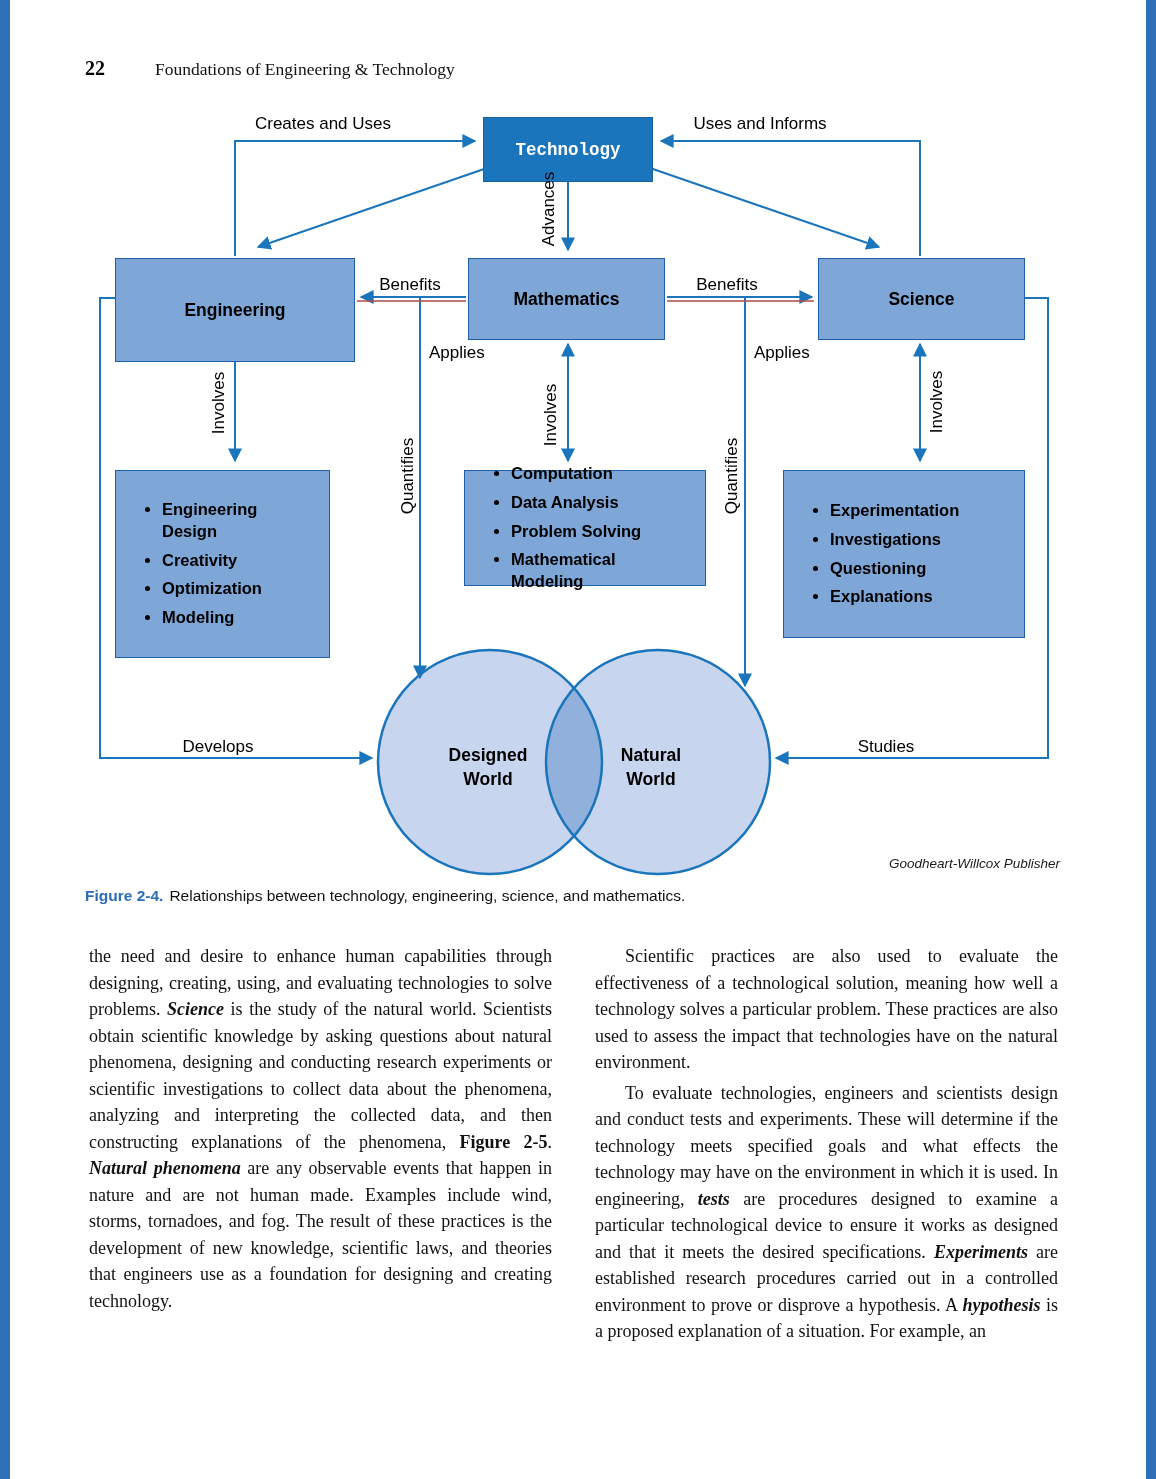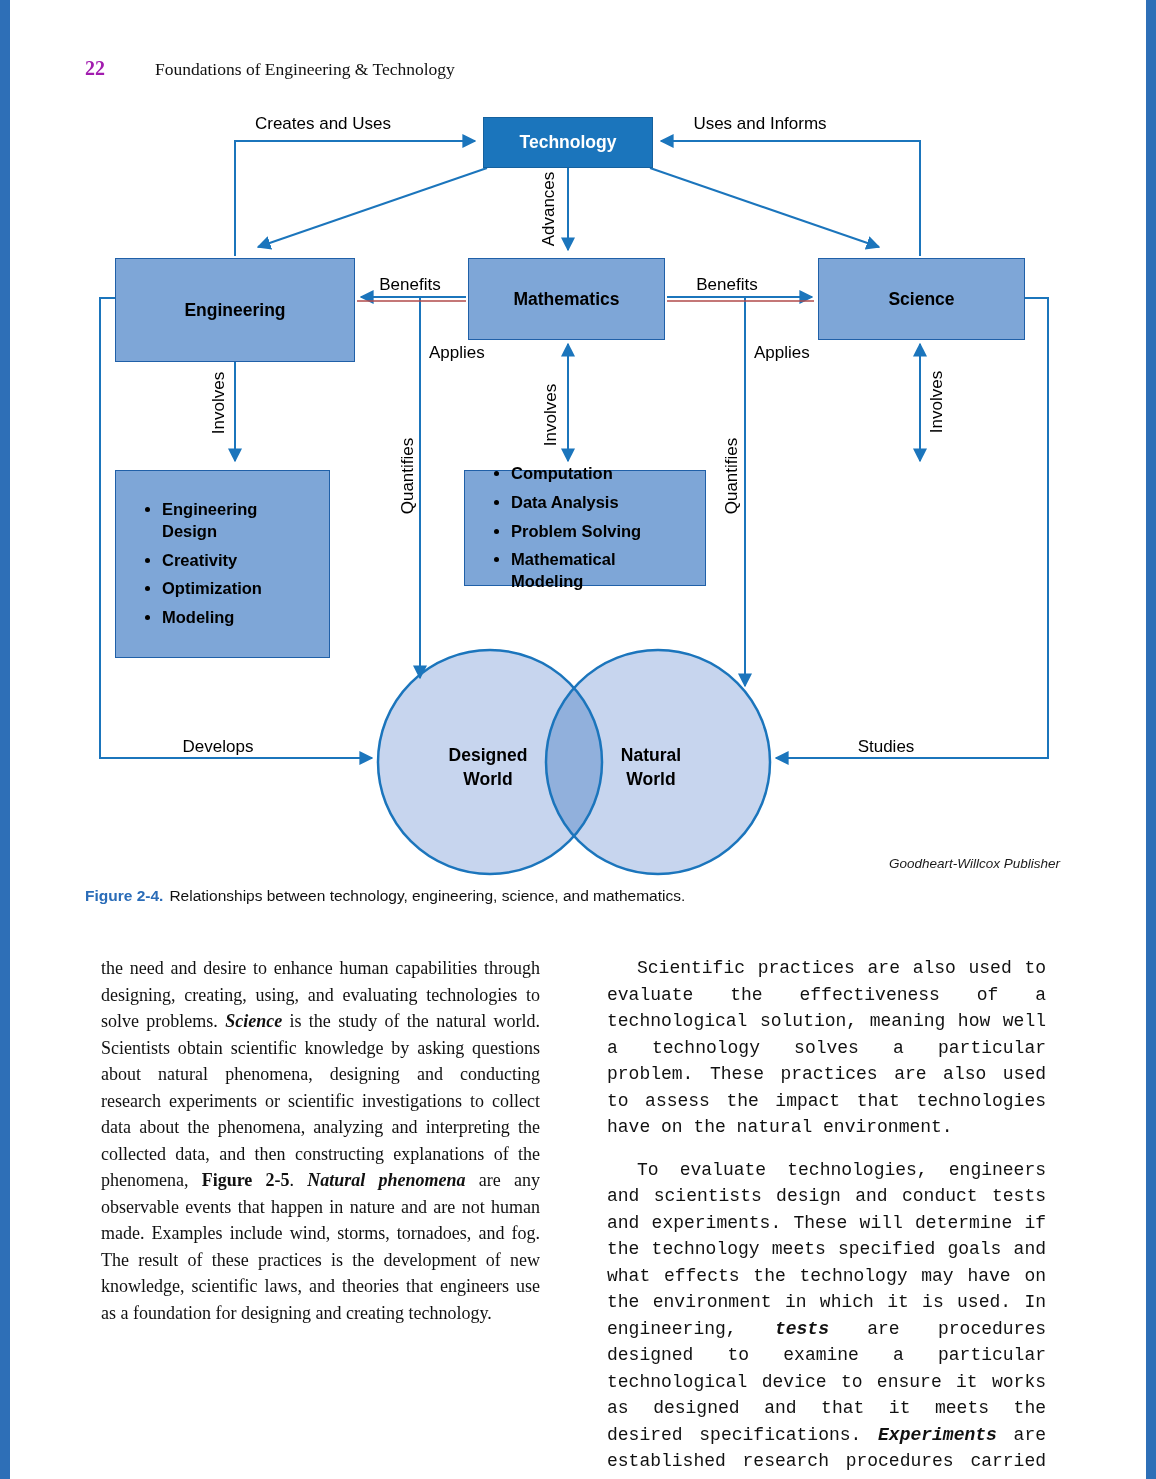--- a/index.html
+++ b/index.html
@@ -5,21 +5,21 @@
   html,body { margin:0; padding:0; background:#ffffff; }
   .page {
     position:relative; width:1156px; height:1479px; background:#ffffff;
     font-family:"Liberation Sans", sans-serif; overflow:hidden;
   }
   .edge-bar { position:absolute; top:0; width:10px; height:1479px; background:#2e6fb7; }
   .edge-bar.left { left:0; }
   .edge-bar.right { left:1146px; }
 
   
-  .pagenum { position:absolute; left:85px; top:57px; font:bold 20px "Liberation Serif", serif; color:#a21caf; }
+  .pagenum { position:absolute; left:85px; top:57px; font:bold 20px "Liberation Serif", serif; color:#000000; }
   .runhead { position:absolute; left:155px; top:59px; font:17.5px "Liberation Serif", serif; color:#111; }
 
   
   svg.wires { position:absolute; left:0; top:0; width:1156px; height:1479px; pointer-events:none; }
 
   .node {
     position:absolute; display:flex; align-items:center; justify-content:center;
     background:#7ea6d7; border:1.5px solid #2060a8; box-sizing:border-box;
     font:bold 17.5px "Liberation Sans", sans-serif; color:#000; text-align:center;
   }
@@ -46,22 +46,22 @@
 
   .caption { position:absolute; left:85px; top:887px; width:980px;
     font:15.5px "Liberation Sans", sans-serif; color:#111; }
   .caption .cap-label { font-weight:bold; color:#2a6cb8; margin-right:6px; }
 
   
   .col { position:absolute; top:939px; width:471px; font:18px/26.5px "Liberation Serif", serif;
     color:#111; text-align:justify; }
   .col.left { left:85px; }
   .col.right { left:591px; }
-  .col p { margin:16px; }
-  .col.right p { text-indent:30px;font-family:Liberation Mono, monospace; }
+  .col p { margin:4px; }
+  .col.right p { text-indent:30px; }
   .seg-b { font-weight:bold; }
   .seg-bi { font-weight:bold; font-style:italic; }
 
   .footer { position:absolute; left:560px; top:1410px; width:502px; text-align:right;
     font:13.5px "Liberation Sans", sans-serif; color:#9b9b9b; }
 </style>
 </head>
 <body>
 
 <div class="page">
@@ -106,39 +106,47 @@
       <path d="M115,298 L100,298 L100,758 L372,758" marker-end="url(#arr)"></path>
       <path d="M1025,298 L1048,298 L1048,758 L776,758" marker-end="url(#arr)"></path>
     </g>
 
     <g stroke="#b04a4a" stroke-width="1.3" fill="none">
       <path d="M357,301 L466,301"></path>
       <path d="M667,301 L814,301"></path>
     </g>
   </svg>
 
-  <div class="node tech" style="left:483px; top:117px; width:170px; height:51px;">Technology</div>
+  <div class="node tech" style="left:483px; top:117px; width:170px; height:65px;font-family:Liberation Mono, monospace;">Technology</div>
   <div class="node" style="left:115px; top:258px; width:240px; height:104px;">Engineering</div>
   <div class="node" style="left:468px; top:258px; width:197px; height:82px;">Mathematics</div>
   <div class="node" style="left:818px; top:258px; width:207px; height:82px;">Science</div>
 
   <div class="listbox" style="left:115px; top:470px; width:215px; height:188px;">
     <ul>
         <li>Engineering Design</li>
         <li>Creativity</li>
         <li>Optimization</li>
         <li>Modeling</li>
       </ul>
   </div>
   <div class="listbox" style="left:464px; top:470px; width:242px; height:116px;">
     <ul>
         <li>Computation</li>
         <li>Data Analysis</li>
         <li>Problem Solving</li>
         <li>Mathematical Modeling</li>
+      </ul>
+  </div>
+  <div class="listbox" style="left:783px; top:470px; width:242px; height:168px;">
+    <ul>
+        <li>Experimentation</li>
+        <li>Investigations</li>
+        <li>Questioning</li>
+        <li>Explanations</li>
       </ul>
   </div>
 
   <div class="hlabel" style="left:323px; top:124px;">Creates and Uses</div>
   <div class="hlabel" style="left:760px; top:124px;">Uses and Informs</div>
   <div class="hlabel" style="left:410px; top:285px;">Benefits</div>
   <div class="hlabel" style="left:727px; top:285px;">Benefits</div>
   <div class="hlabel plain" style="left:429px; top:353px;">Applies</div>
   <div class="hlabel plain" style="left:754px; top:353px;">Applies</div>
   <div class="hlabel" style="left:218px; top:747px;">Develops</div>

